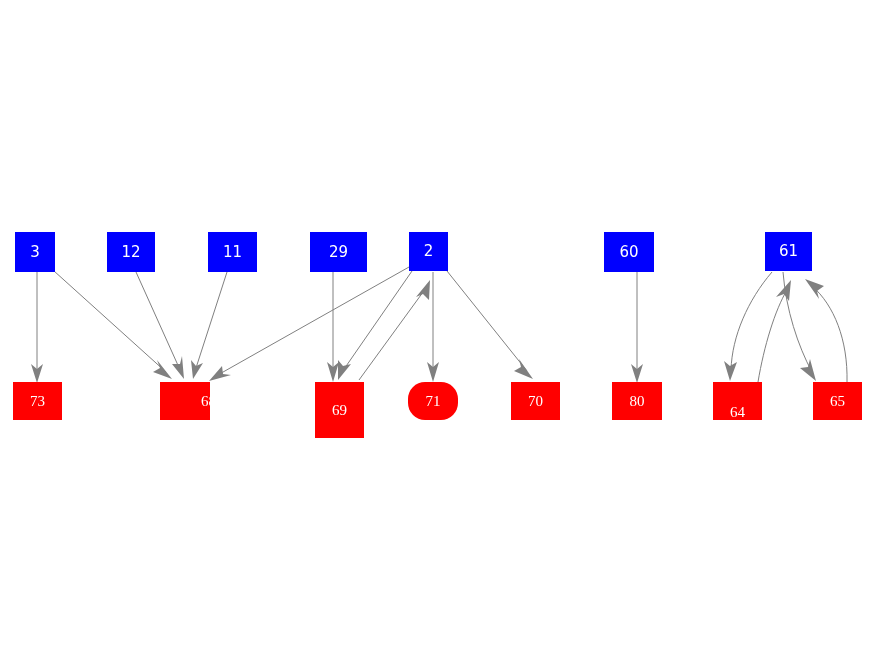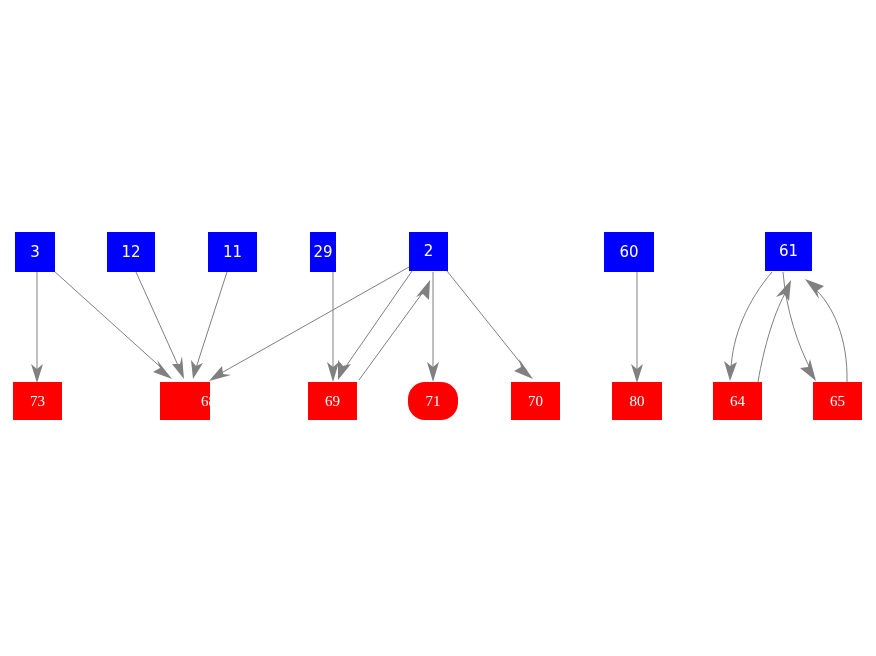--- a/index.html
+++ b/index.html
@@ -142,51 +142,51 @@
 
   <div class="node-box source" style="left:15px; top:232px; width:40px; height:40px;">
     <span class="node-label">3</span>
   </div>
   <div class="node-box source" style="left:107px; top:232px; width:48px; height:40px;">
     <span class="node-label">12</span>
   </div>
   <div class="node-box source" style="left:208px; top:232px; width:49px; height:40px;">
     <span class="node-label">11</span>
   </div>
-  <div class="node-box source" style="left:310px; top:232px; width:26px; height:40px;">
+  <div class="node-box source" style="left:310px; top:232px; width:57px; height:40px;">
     <span class="node-label">29</span>
   </div>
   <div class="node-box source" style="left:409px; top:232px; width:39px; height:39px;">
     <span class="node-label">2</span>
   </div>
   <div class="node-box source" style="left:604px; top:232px; width:50px; height:40px;">
     <span class="node-label">60</span>
   </div>
   <div class="node-box source" style="left:765px; top:232px; width:47px; height:39px;">
     <span class="node-label">61</span>
   </div>
 
   <div class="node-box target" style="left:13px; top:382px; width:49px; height:38px;">
     <span class="node-label">73</span>
   </div>
   <div class="node-box target" style="left:160px; top:382px; width:50px; height:38px;padding-left:47px;">
     <span class="node-label">68</span>
   </div>
-  <div class="node-box target" style="left:308px; top:382px; width:49px; height:38px;">
+  <div class="node-box target" style="left:315px; top:382px; width:49px; height:56px;">
     <span class="node-label">69</span>
   </div>
   <div class="node-box target" style="left:408px; top:382px; width:50px; height:38px;border-radius:17px;">
     <span class="node-label">71</span>
   </div>
   <div class="node-box target" style="left:511px; top:382px; width:49px; height:38px;">
     <span class="node-label">70</span>
   </div>
   <div class="node-box target" style="left:612px; top:382px; width:50px; height:38px;">
     <span class="node-label">80</span>
   </div>
-  <div class="node-box target" style="left:713px; top:382px; width:49px; height:38px;">
+  <div class="node-box target" style="left:713px; top:382px; width:49px; height:38px;align-items:flex-end;">
     <span class="node-label">64</span>
   </div>
   <div class="node-box target" style="left:813px; top:382px; width:49px; height:38px;">
     <span class="node-label">65</span>
   </div>
 
 </div>
 
 </body></html>

